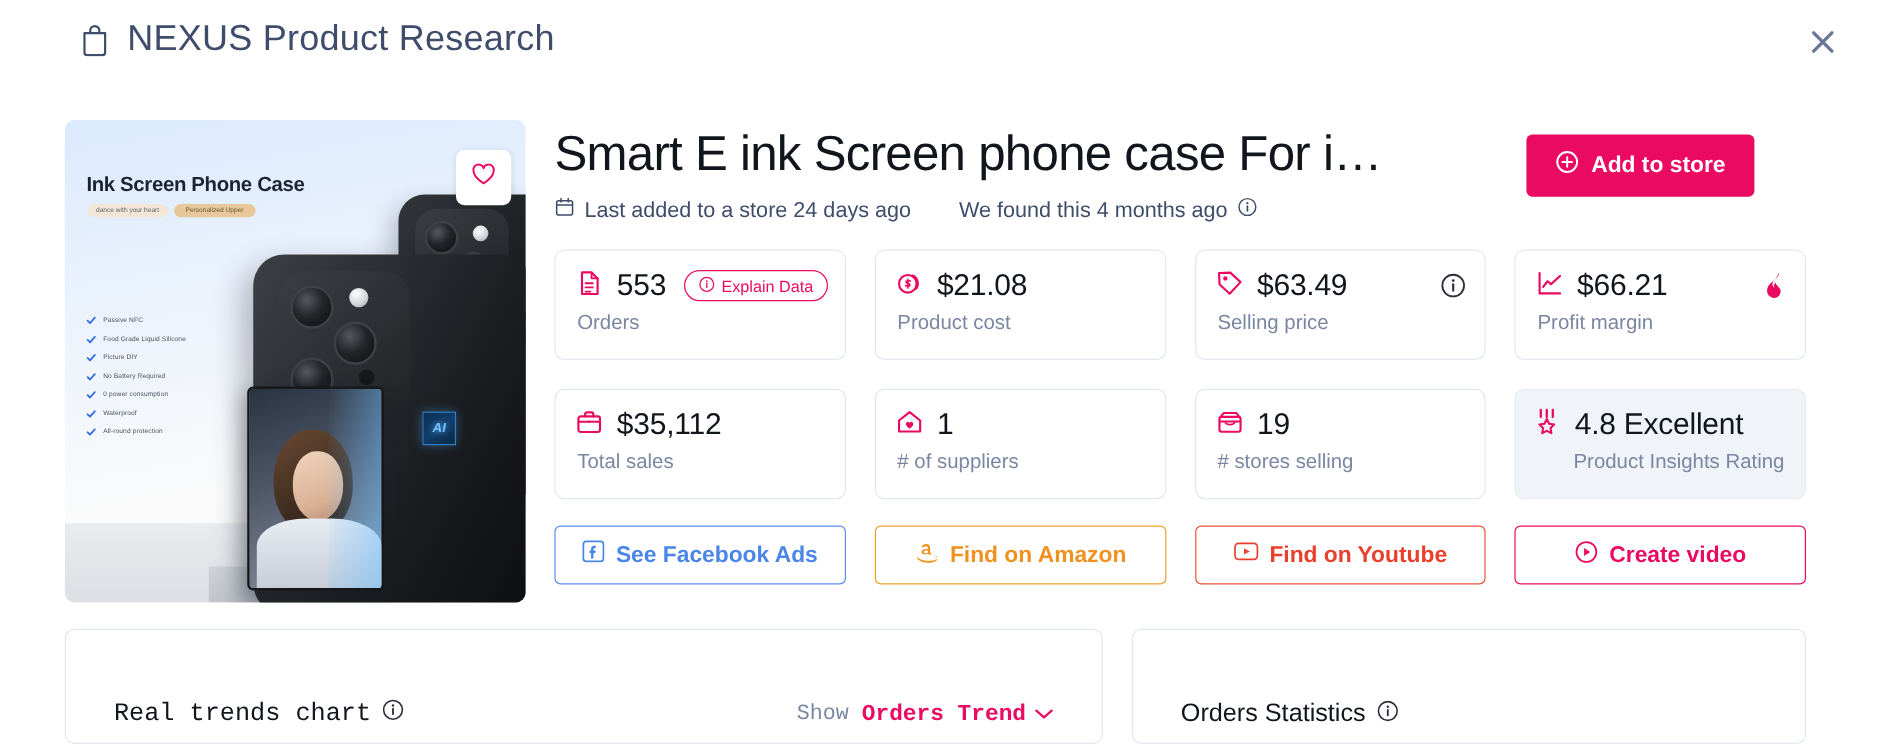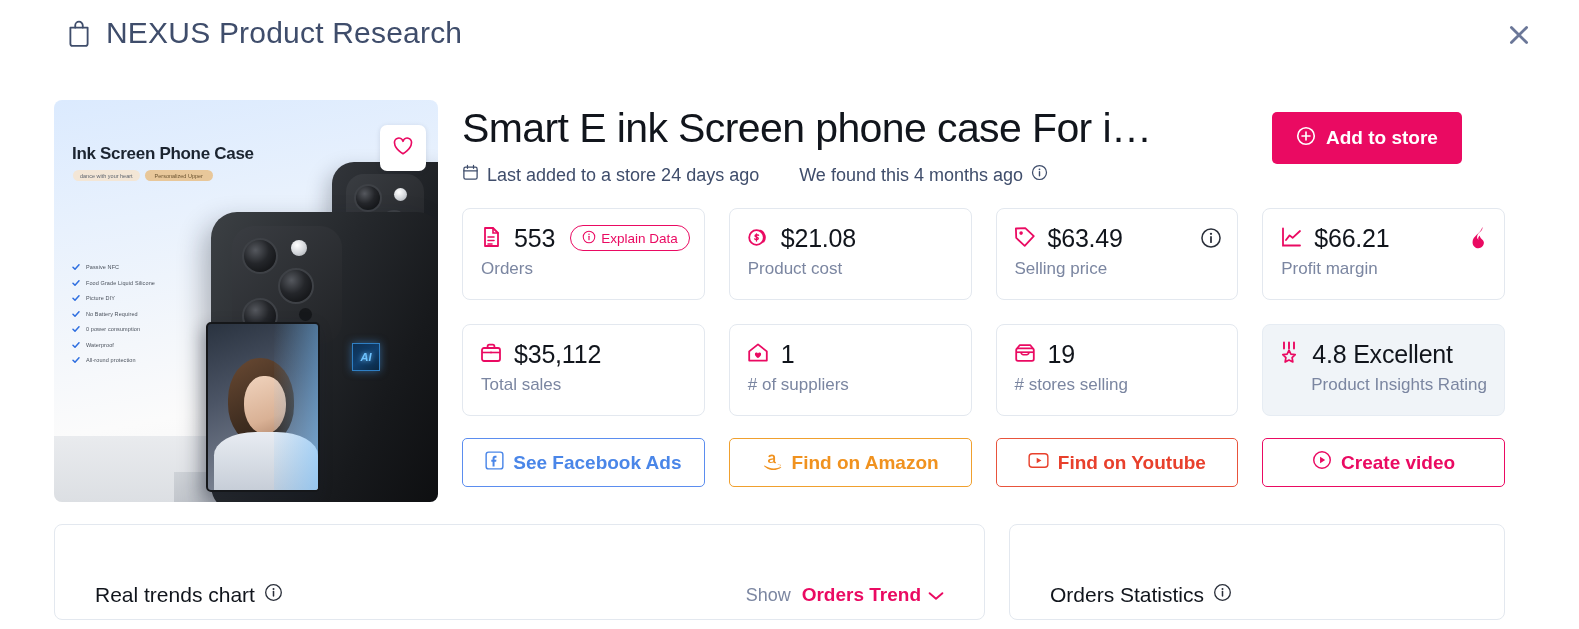--- a/index.html
+++ b/index.html
@@ -335,21 +335,21 @@
   }
   .panel {
     border: 1px solid #e3e8ef;
     border-radius: 8px;
     background: #fff;
     height: 96px;
     padding: 46px 40px 0 40px;
     display: flex;
     align-items: center;
   }
-  .panel-trends { width: 931px; flex: none; }
+  .panel-trends { width: 865px; flex: none; font-family: Liberation Mono, monospace; }
   .panel-stats  { flex: 1; }
   .panel-title {
     display: flex; align-items: center; gap: 9px;
     font-size: 21px; color: #11151c;
     white-space: nowrap;
   }
   .show-group {
     margin-left: auto;
     display: flex; align-items: center; gap: 11px;
   }

